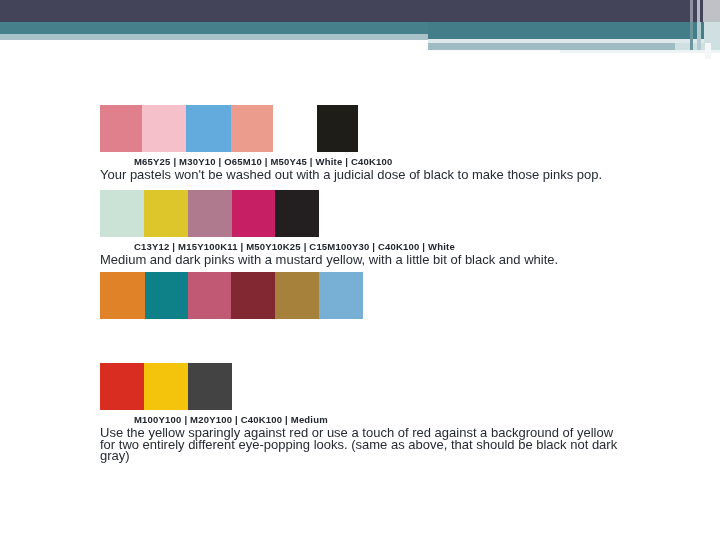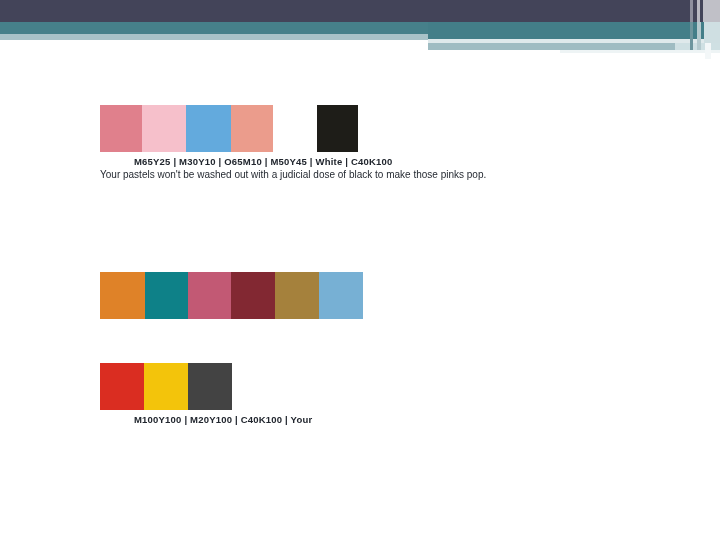--- a/index.html
+++ b/index.html
@@ -35,21 +35,21 @@
   
   .content{position:absolute;left:0;top:60px;width:720px;height:480px;}
   .row{position:absolute;left:100px;}
   .swatches{display:flex;height:47px;}
   .sw{height:47px;}
   .codes{
     font-size:9.5px;font-weight:bold;color:#21262e;
     letter-spacing:.2px;line-height:12px;margin-top:4px;white-space:nowrap;padding-left:34px;
   }
   .desc{
-    font-size:10px;color:#262b33;line-height:11.5px;
+    font-size:13px;color:#262b33;line-height:11.5px;
     margin-top:1px;max-width:520px;
   }
   #row0{top:45px;}
   #row1{top:130px;}
   #row2{top:212px;}
   #row3{top:303px;}
 </style>
 </head>
 <body>
 
@@ -81,35 +81,47 @@
           <div class="sw" style="background: rgb(246, 192, 203); width: 44px;"></div>
           <div class="sw" style="background: rgb(99, 170, 221); width: 45px;"></div>
           <div class="sw" style="background: rgb(235, 156, 140); width: 42px;"></div>
           <div class="sw" style="background: rgb(255, 255, 255); width: 44px;"></div>
           <div class="sw" style="background: rgb(30, 29, 24); width: 41px;"></div>
         </div>
       <div class="codes">M65Y25 | M30Y10 | O65M10 | M50Y45 | White | C40K100</div>
       <div class="desc">Your pastels won't be washed out with a judicial dose of black to make those pinks pop.</div>
     </div>
 
+    <div class="row" id="row1">
+      <div class="swatches" id="sw1">
+          <div class="sw" style="background: rgb(203, 227, 215); width: 44px;"></div>
+          <div class="sw" style="background: rgb(221, 198, 44); width: 44px;"></div>
+          <div class="sw" style="background: rgb(176, 122, 142); width: 44px;"></div>
+          <div class="sw" style="background: rgb(198, 31, 99); width: 43px;"></div>
+          <div class="sw" style="background: rgb(35, 31, 32); width: 44px;"></div>
+        </div>
+      <div class="codes">C13Y12 | M15Y100K11 | M50Y10K25 | C15M100Y30 | C40K100 | White</div>
+      <div class="desc">Medium and dark pinks with a mustard yellow, with a little bit of black and white.</div>
+    </div>
 
     <div class="row" id="row2">
       <div class="swatches" id="sw2">
           <div class="sw" style="background: rgb(223, 130, 40); width: 45px;"></div>
           <div class="sw" style="background: rgb(14, 129, 136); width: 43px;"></div>
           <div class="sw" style="background: rgb(194, 89, 116); width: 43px;"></div>
           <div class="sw" style="background: rgb(130, 40, 50); width: 44px;"></div>
           <div class="sw" style="background: rgb(165, 129, 60); width: 44px;"></div>
           <div class="sw" style="background: rgb(119, 176, 212); width: 44px;"></div>
         </div>
     </div>
 
     <div class="row" id="row3">
       <div class="swatches" id="sw3">
           <div class="sw" style="background: rgb(218, 45, 33); width: 44px;"></div>
           <div class="sw" style="background: rgb(243, 196, 11); width: 44px;"></div>
           <div class="sw" style="background: rgb(67, 67, 67); width: 44px;"></div>
         </div>
-      <div class="codes">M100Y100 | M20Y100 | C40K100 | Your</div>
+      <div class="codes">M100Y100 | M20Y100 | C40K100 | Medium</div>
+      <div class="desc">Use the yellow sparingly against red or use a touch of red against a background of yellow for two entirely different eye-popping looks. (same as above, that should be black not dark gray)</div>
     </div>
 
   </div>
 </div>
 
 </body></html>

